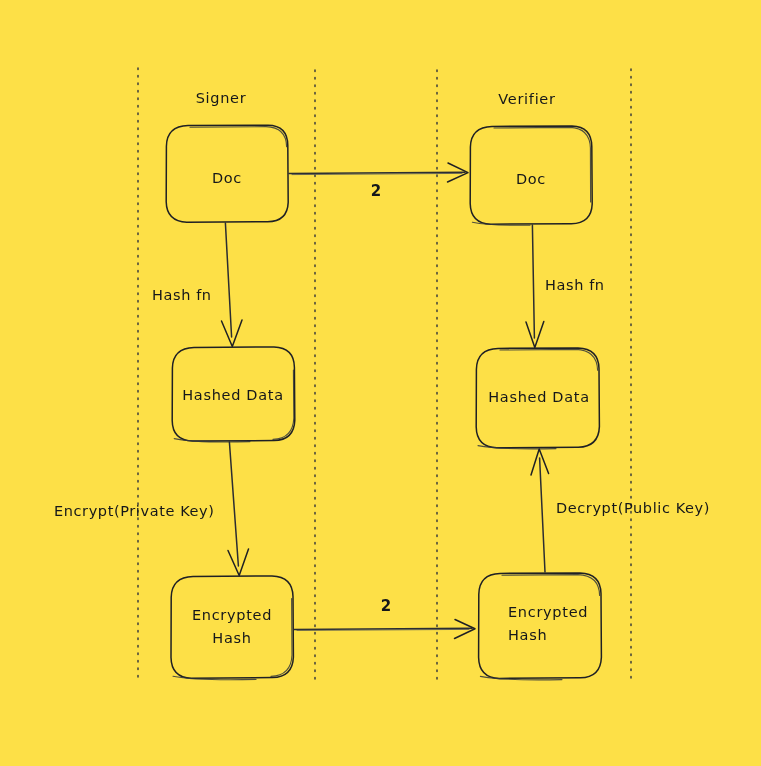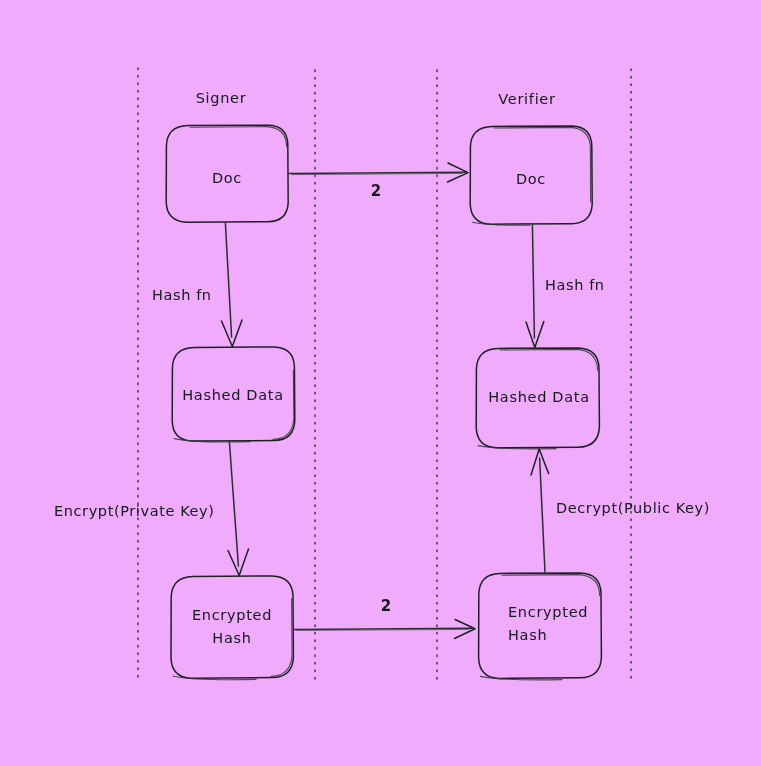--- a/index.html
+++ b/index.html
@@ -10,21 +10,21 @@
   body {
     width: 761px;
     height: 766px;
     font-family: "DejaVu Sans", sans-serif;
     overflow: hidden;
   }
   #canvas {
     position: relative;
     width: 761px;
     height: 766px;
-    background: #f0abfc;
+    background: #fde047;
   }
   svg#diagram {
     position: absolute;
     top: 0;
     left: 0;
     width: 761px;
     height: 766px;
   }
   .shape-stroke {
     fill: none;

